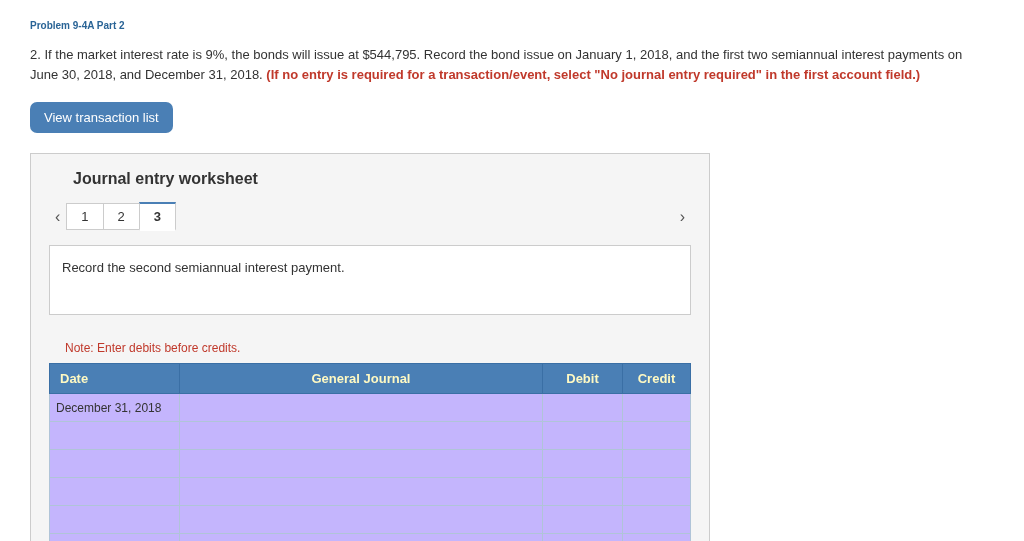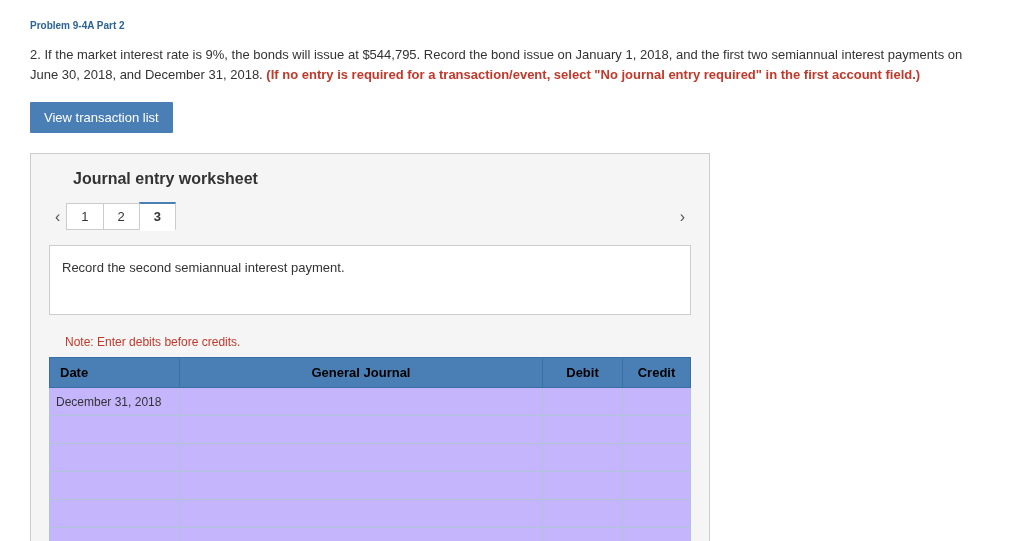--- a/index.html
+++ b/index.html
@@ -26,21 +26,21 @@
       color: #c0392b;
       font-weight: bold;
     }
     .btn-view {
       background-color: #4a7fb5;
       color: #fff;
       border: none;
       padding: 8px 14px;
       font-size: 13px;
       cursor: pointer;
-      border-radius: 1px;
+      border-radius: 7px;
       margin-bottom: 20px;
     }
     .worksheet-container {
       border: 1px solid #ccc;
       background: #f5f5f5;
       padding: 16px 18px 20px 18px;
       max-width: 680px;
     }
     .worksheet-title {
       font-size: 16px;
@@ -72,38 +72,38 @@
     .tab.active {
       background: #fff;
       border-bottom: 2px solid #fff;
       font-weight: bold;
       border-top: 2px solid #4a7fb5;
     }
     .tab-content-box {
       border: 1px solid #ccc;
       background: #fff;
       padding: 14px 12px;
-      margin-bottom: 20px;
+      margin-bottom: 26px;
       min-height: 70px;
       font-size: 13px;
     }
     .note-text {
       color: #c0392b;
       font-size: 12px;
       margin-bottom: 8px;
       margin-left: 16px;
     }
     .journal-table {
       width: 100%;
       border-collapse: collapse;
       font-size: 13px;
     }
     .journal-table thead tr {
       background-color: #4a7fb5;
-      color: #000000;
+      color: #fef9c3;
     }
     .journal-table thead th {
       padding: 7px 10px;
       text-align: center;
       font-weight: bold;
       border: 1px solid #3a6fa5;
     }
     .journal-table thead th.left {
       text-align: left;
     }

